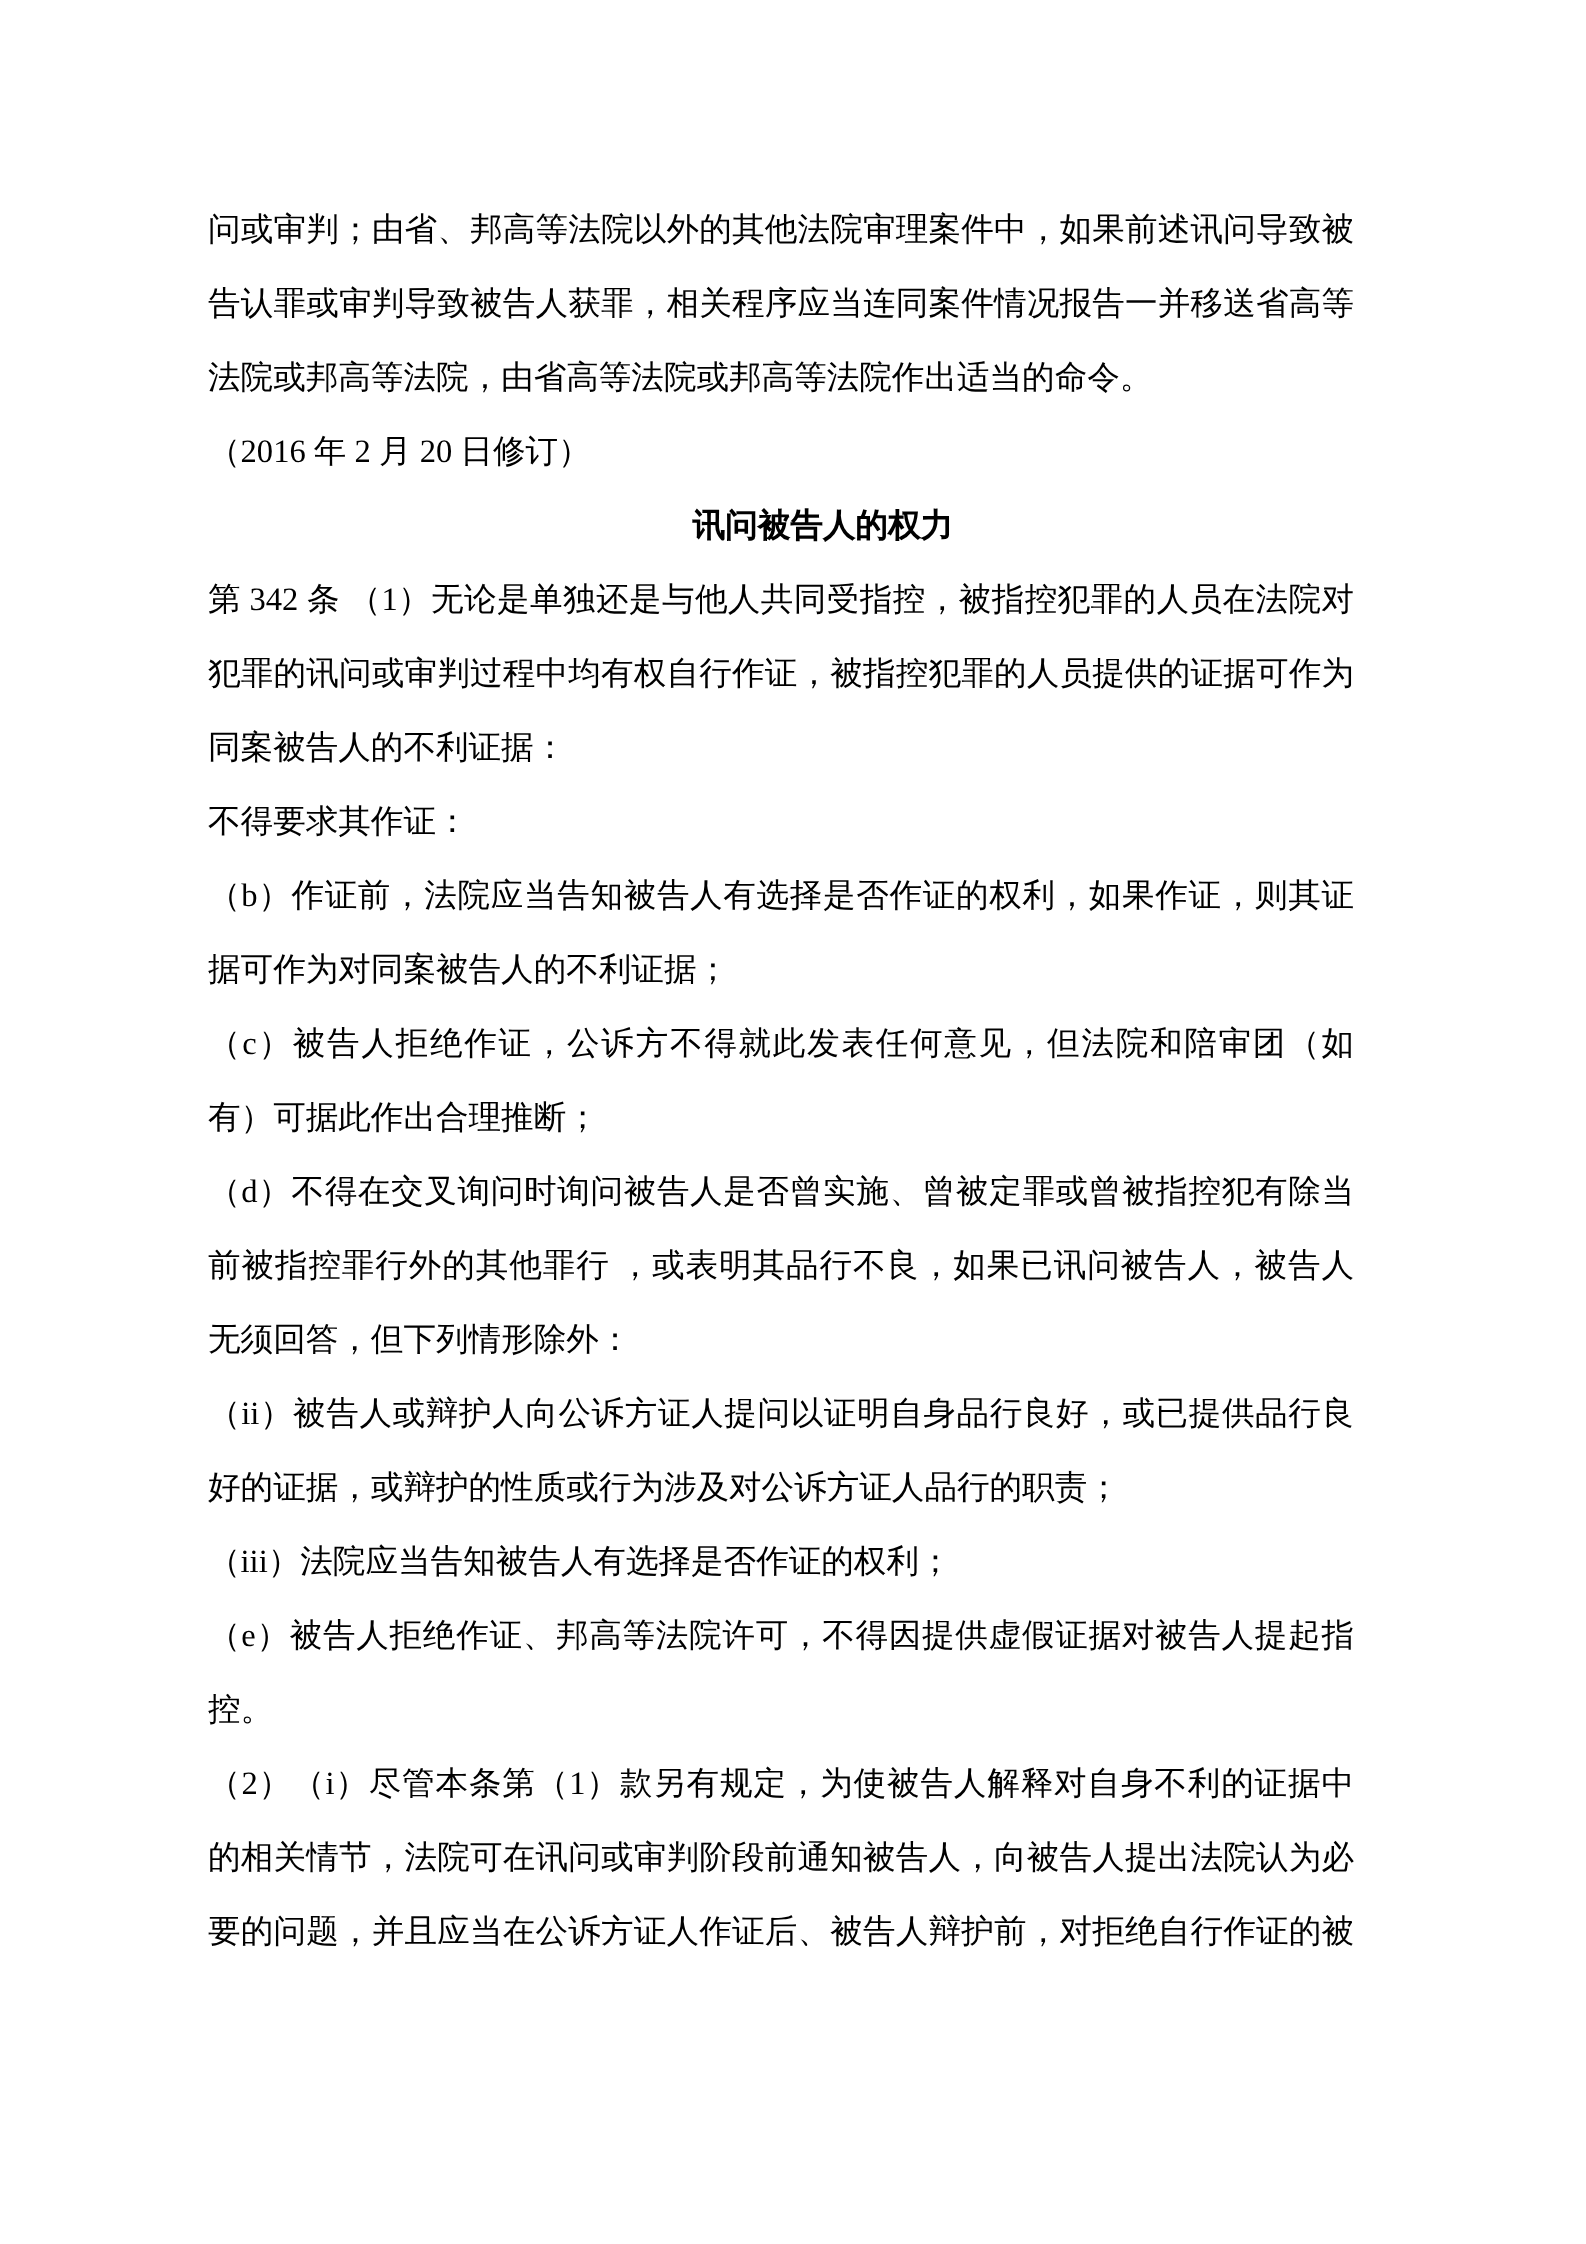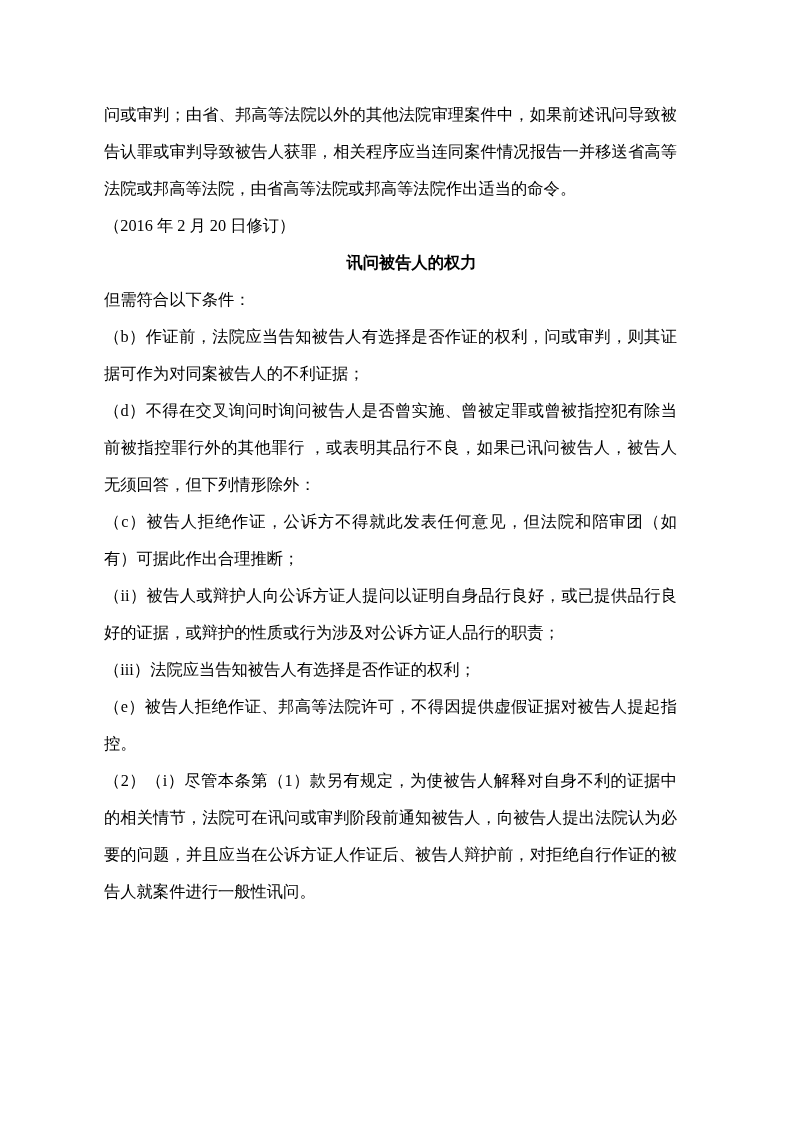--- a/index.html
+++ b/index.html
@@ -50,23 +50,24 @@
   }
 </style>
 </head>
 <body>
 
 <div class="page">
   <div class="content">
     <p>问或审判；由省、邦高等法院以外的其他法院审理案件中，如果前述讯问导致被告认罪或审判导致被告人获罪，相关程序应当连同案件情况报告一并移送省高等法院或邦高等法院，由省高等法院或邦高等法院作出适当的命令。</p>
     <p>（2016 年 2 月 20 日修订）</p>
     <p class="heading">讯问被告人的权力</p>
-    <p>但需符合以下条件：</p>
-    <p>（b）作证前，法院应当告知被告人有选择是否作证的权利，问或审判，则其证据可作为对同案被告人的不利证据；</p>
+    <p>第 342 条 （1）无论是单独还是与他人共同受指控，被指控犯罪的人员在法院对犯罪的讯问或审判过程中均有权自行作证，被指控犯罪的人员提供的证据可作为同案被告人的不利证据：</p>
+    <p>不得要求其作证：</p>
+    <p>（b）作证前，法院应当告知被告人有选择是否作证的权利，如果作证，则其证据可作为对同案被告人的不利证据；</p>
+    <p>（c）被告人拒绝作证，公诉方不得就此发表任何意见，但法院和陪审团（如有）可据此作出合理推断；</p>
     <p>（d）不得在交叉询问时询问被告人是否曾实施、曾被定罪或曾被指控犯有除当前被指控罪行外的其他罪行 ，或表明其品行不良，如果已讯问被告人，被告人无须回答，但下列情形除外：</p>
-    <p>（c）被告人拒绝作证，公诉方不得就此发表任何意见，但法院和陪审团（如有）可据此作出合理推断；</p>
     <p>（ii）被告人或辩护人向公诉方证人提问以证明自身品行良好，或已提供品行良好的证据，或辩护的性质或行为涉及对公诉方证人品行的职责；</p>
     <p>（iii）法院应当告知被告人有选择是否作证的权利；</p>
     <p>（e）被告人拒绝作证、邦高等法院许可，不得因提供虚假证据对被告人提起指控。</p>
     <p>（2）（i）尽管本条第（1）款另有规定，为使被告人解释对自身不利的证据中的相关情节，法院可在讯问或审判阶段前通知被告人，向被告人提出法院认为必要的问题，并且应当在公诉方证人作证后、被告人辩护前，对拒绝自行作证的被告人就案件进行一般性讯问。</p>
   </div>
   <div class="footer">96</div>
 </div>
 
 </body></html>

